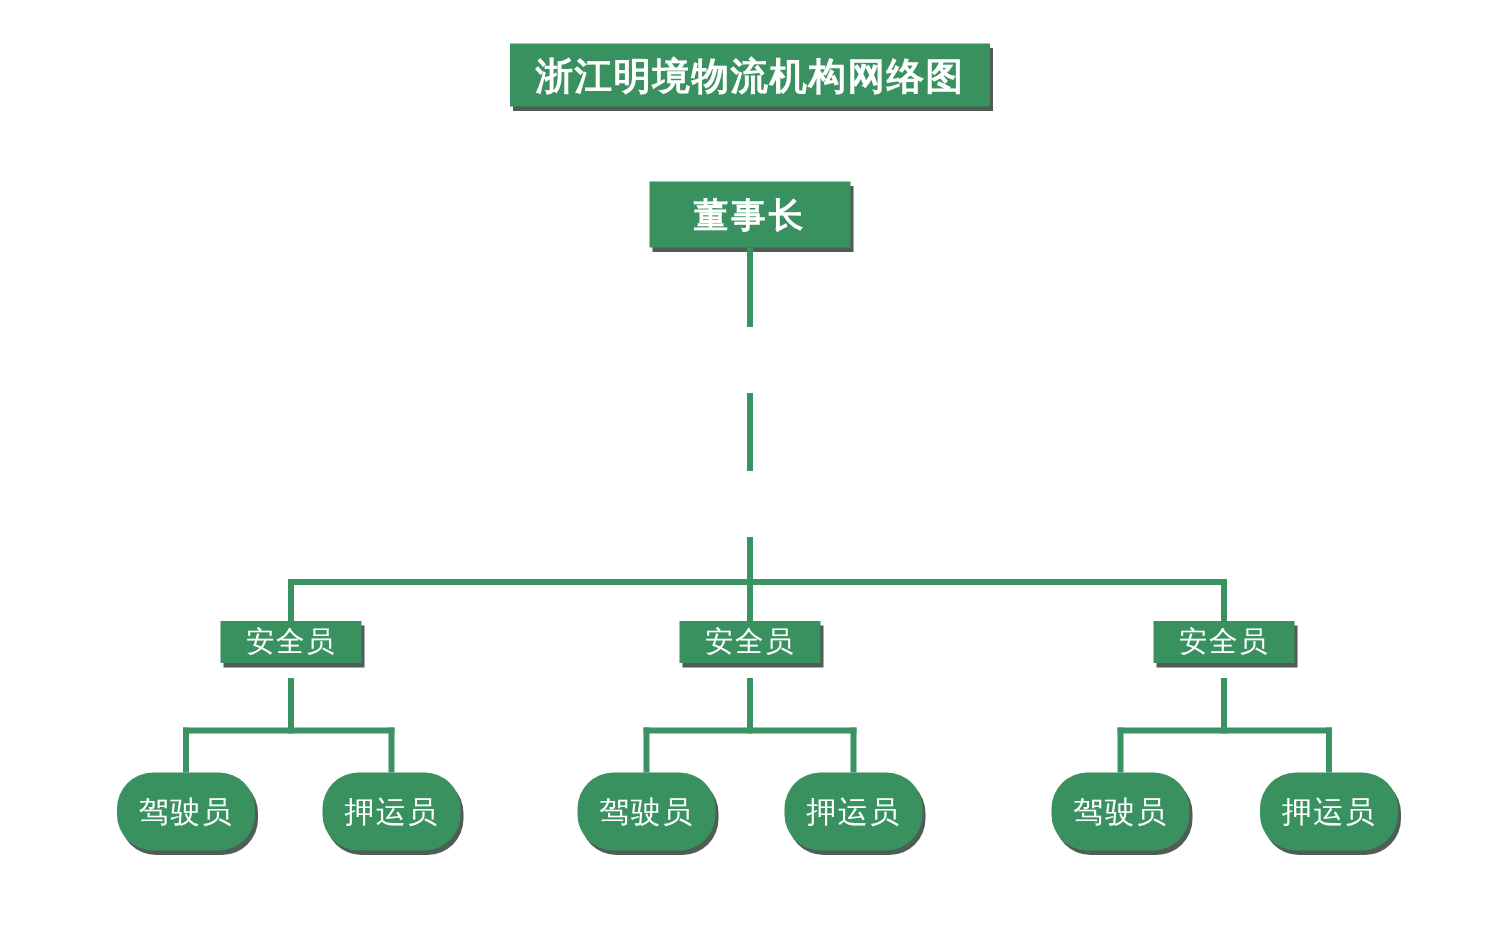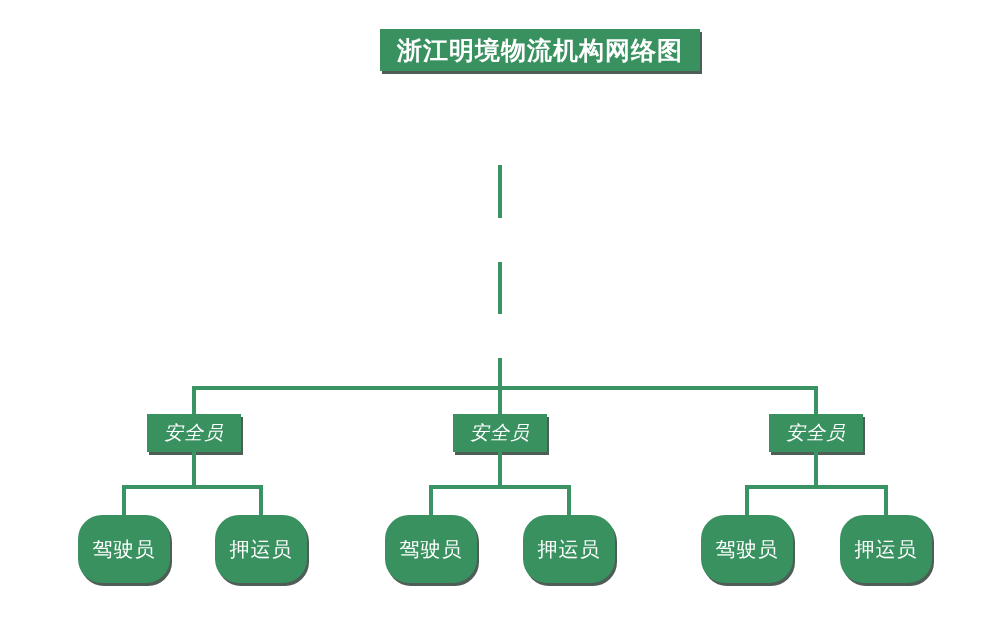--- a/index.html
+++ b/index.html
@@ -23,48 +23,49 @@
     align-items: center;
     justify-content: center;
     box-shadow: 2px 3px 0 var(--node-shadow, #4E5D55);
     box-sizing: border-box;
     text-align: center;
     white-space: nowrap;
     user-select: none;
   }
   .node.title {
     left: 340px; top: 29px; width: 320px; height: 42px;
-    font-size: 25px; font-weight: bold; letter-spacing: 1px; margin-left: 40px;
+    font-size: 25px; font-weight: bold; letter-spacing: 1px;
   }
   .node.exec {
     left: 433px; width: 134px; height: 44px;
     font-size: 23px; font-weight: bold; letter-spacing: 2px;
   }
   .node.safety {
-    width: 94px; height: 38px; top: 414px;
-    font-size: 19px; letter-spacing: 1px; font-style: italic;
+    width: 94px; height: 28px; top: 414px;
+    font-size: 19px; letter-spacing: 1px;
   }
   .node.member {
-    width: 92px; height: 68px; top: 515px;
+    width: 92px; height: 52px; top: 515px;
     font-size: 20px; letter-spacing: 1px; border-radius: 24px;
   }
   .vline, .hline {
     position: absolute;
     background: var(--connector, #3A9363);
   }
   .vline { width: 4px; }
   .hline { height: 4px; }
 </style>
 </head>
 <body>
 
 <div id="canvas">
 
   <div class="node title">浙江明境物流机构网络图</div>
 
+  <div class="node exec" style="top:121px">董事长</div>
   <div class="vline" style="left:498px; top:165px; height:53px"></div>
 
   <div class="vline" style="left:498px; top:262px; height:52px"></div>
 
   <div class="vline" style="left:498px; top:358px; height:32px"></div>
 
   <div class="hline" style="left:192px; top:386px; width:626px"></div>
   <div class="vline" style="left:192px; top:386px; height:28px"></div>
   <div class="vline" style="left:498px; top:386px; height:28px"></div>
   <div class="vline" style="left:814px; top:386px; height:28px"></div>

